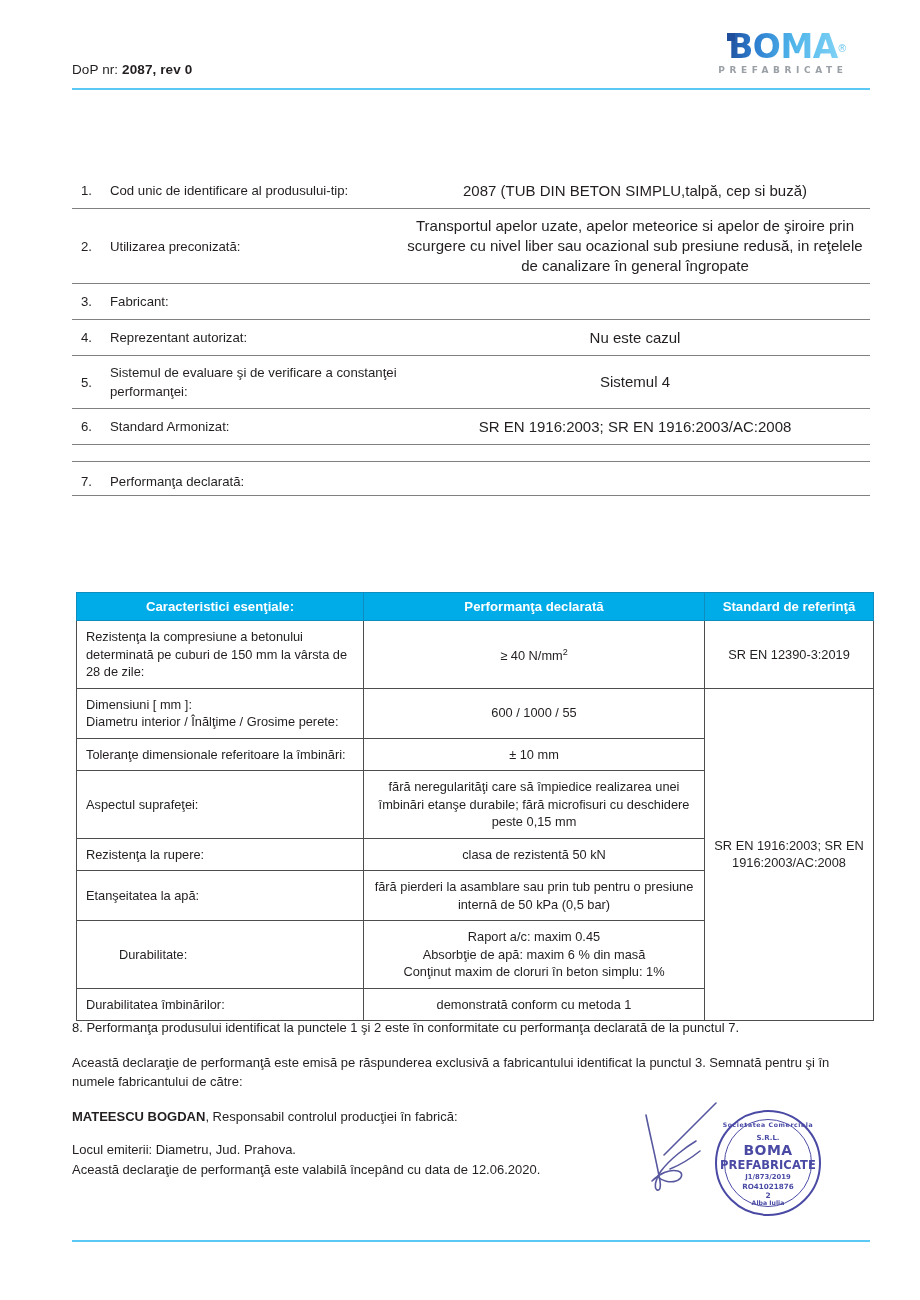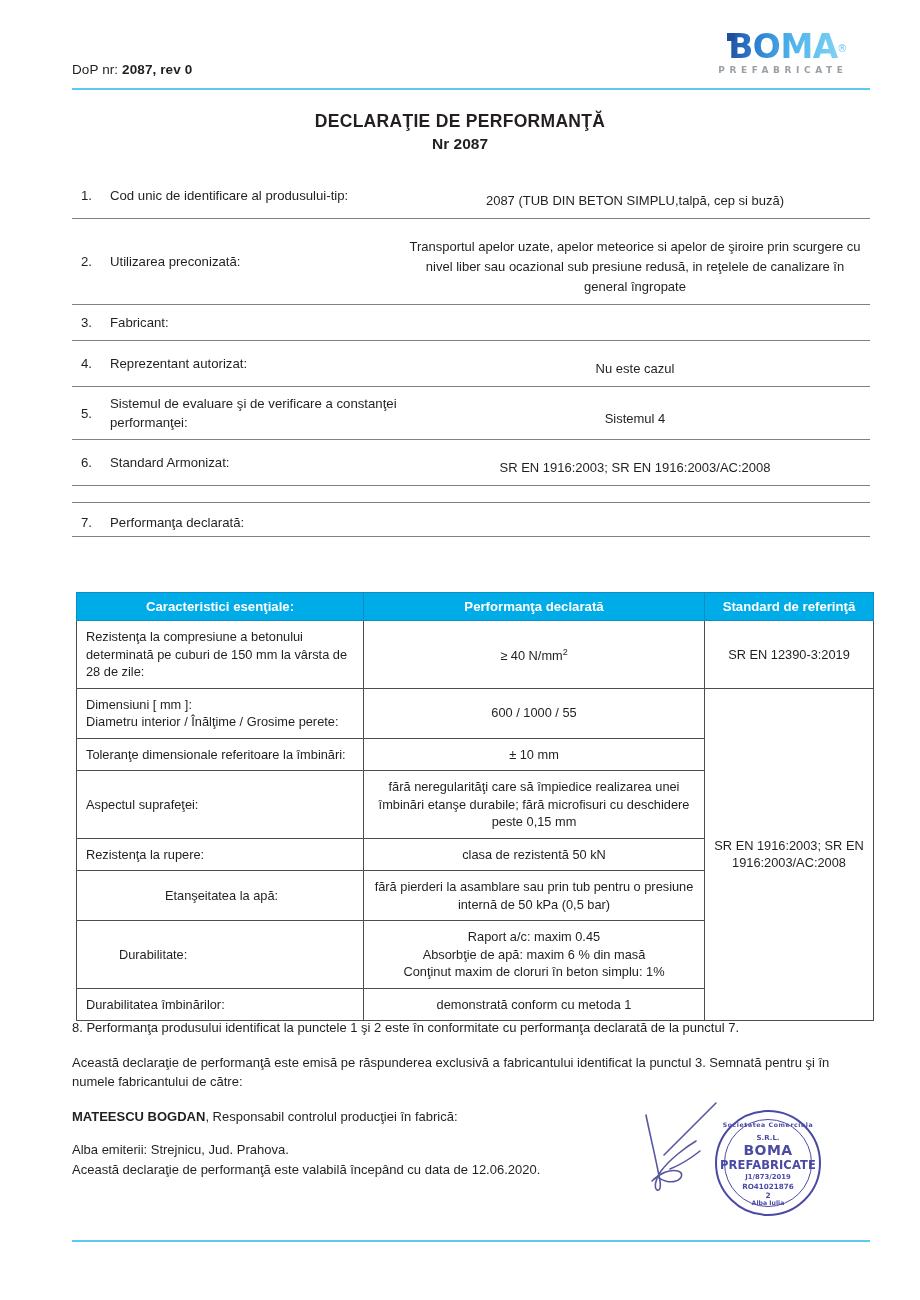--- a/index.html
+++ b/index.html
@@ -135,25 +135,24 @@
     padding-left: 9px;
   }
   .irow-label {
     width: 290px;
     flex: 0 0 290px;
     font-size: 13.2px;
     line-height: 19px;
   }
   .irow-value {
     flex: 1 1 auto;
-    font-size: 13px;
+    font-size: 15px;
     line-height: 20px;
     text-align: center;
     padding: 0 6px;
-    margin-top: 11px;
   }
 
   .blank-sep {
     height: 17px;
     border-bottom: 1.6px solid #808080;
   }
 
   .row7 {
     display: flex;
     align-items: center;
@@ -335,24 +334,20 @@
     <div class="logo">
       <div class="logo-word">
         <span class="logo-dot"></span>
         <span>BOMA</span>
         <span class="logo-reg">®</span>
       </div>
       <div class="logo-sub">PREFABRICATE</div>
     </div>
   </div>
 
-  <div class="title-block">
-    <div class="title-main">DECLARAŢIE DE PERFORMANŢĂ</div>
-    <div class="title-sub">Nr 2087</div>
-  </div>
 
   <div class="info">
 
     <div class="info-row first">
       <div class="irow-num">1.</div>
       <div class="irow-label">Cod unic de identificare al produsului-tip:</div>
       <div class="irow-value">2087 (TUB DIN BETON SIMPLU,talpă, cep si buză)</div>
     </div>
 
     <div class="info-row">
@@ -425,21 +420,21 @@
         </tr>
         <tr>
           <td class="cell-char" style="white-space: pre-line;">Aspectul suprafeţei:</td>
           <td class="cell-perf">fără neregularităţi care să împiedice realizarea unei îmbinări etanşe durabile; fără microfisuri cu deschidere peste 0,15 mm</td>
         </tr>
         <tr>
           <td class="cell-char" style="white-space: pre-line;">Rezistenţa la rupere:</td>
           <td class="cell-perf">clasa de rezistentă 50 kN</td>
         </tr>
         <tr>
-          <td class="cell-char" style="white-space: pre-line; text-align: center;">Etanşeitatea la apă:</td>
+          <td class="cell-char" style="white-space: pre-line;">Etanşeitatea la apă:</td>
           <td class="cell-perf">fără pierderi la asamblare sau prin tub pentru o presiune internă de 50 kPa (0,5 bar)</td>
         </tr>
         <tr>
           <td class="cell-char" style="white-space: pre-line; padding-left: 42px;">Durabilitate:</td>
           <td class="cell-perf" style="white-space: pre-line;">Raport a/c: maxim 0.45
 Absorbţie de apă: maxim 6 % din masă
 Conţinut maxim de cloruri în beton simplu: 1%</td>
         </tr>
         <tr>
           <td class="cell-char" style="white-space: pre-line;">Durabilitatea îmbinărilor:</td>
@@ -447,21 +442,21 @@
         </tr>
       </tbody>
     </table>
   </div>
 
   <div class="notes">
     <p>8. Performanţa produsului identificat la punctele 1 şi 2 este în conformitate cu performanţa declarată de la punctul 7.</p>
     <p>Această declaraţie de performanţă este emisă pe răspunderea exclusivă a fabricantului identificat la punctul 3. Semnată pentru şi în numele fabricantului de către:</p>
     <p class="tight"><strong>MATEESCU BOGDAN</strong><span>, Responsabil controlul producţiei în fabrică:</span></p>
     <p>
-      <span>Alba emiterii: Strejnicu, Jud. Prahova.</span><br>
+      <span>Locul emiterii: Diametru, Jud. Prahova.</span><br>
       <span>Această declaraţie de performanţă este valabilă începând cu data de 12.06.2020.</span>
     </p>
   </div>
 
   <div class="sign-area">
     <svg class="signature" viewBox="0 0 120 120">
       <g fill="none" stroke="#3b3b8e" stroke-width="1.6" stroke-linecap="round" opacity="0.85">
         <path d="M16 30 C 20 50, 26 74, 30 96 C 31 102, 30 106, 27 105 C 24 103, 25 94, 31 86 C 40 74, 56 62, 66 56"></path>
         <path d="M34 70 C 42 62, 54 50, 68 36 C 76 28, 82 22, 86 18"></path>
         <path d="M22 96 C 30 88, 40 84, 48 86 C 54 88, 52 94, 46 96 C 40 98, 32 96, 28 92"></path>

